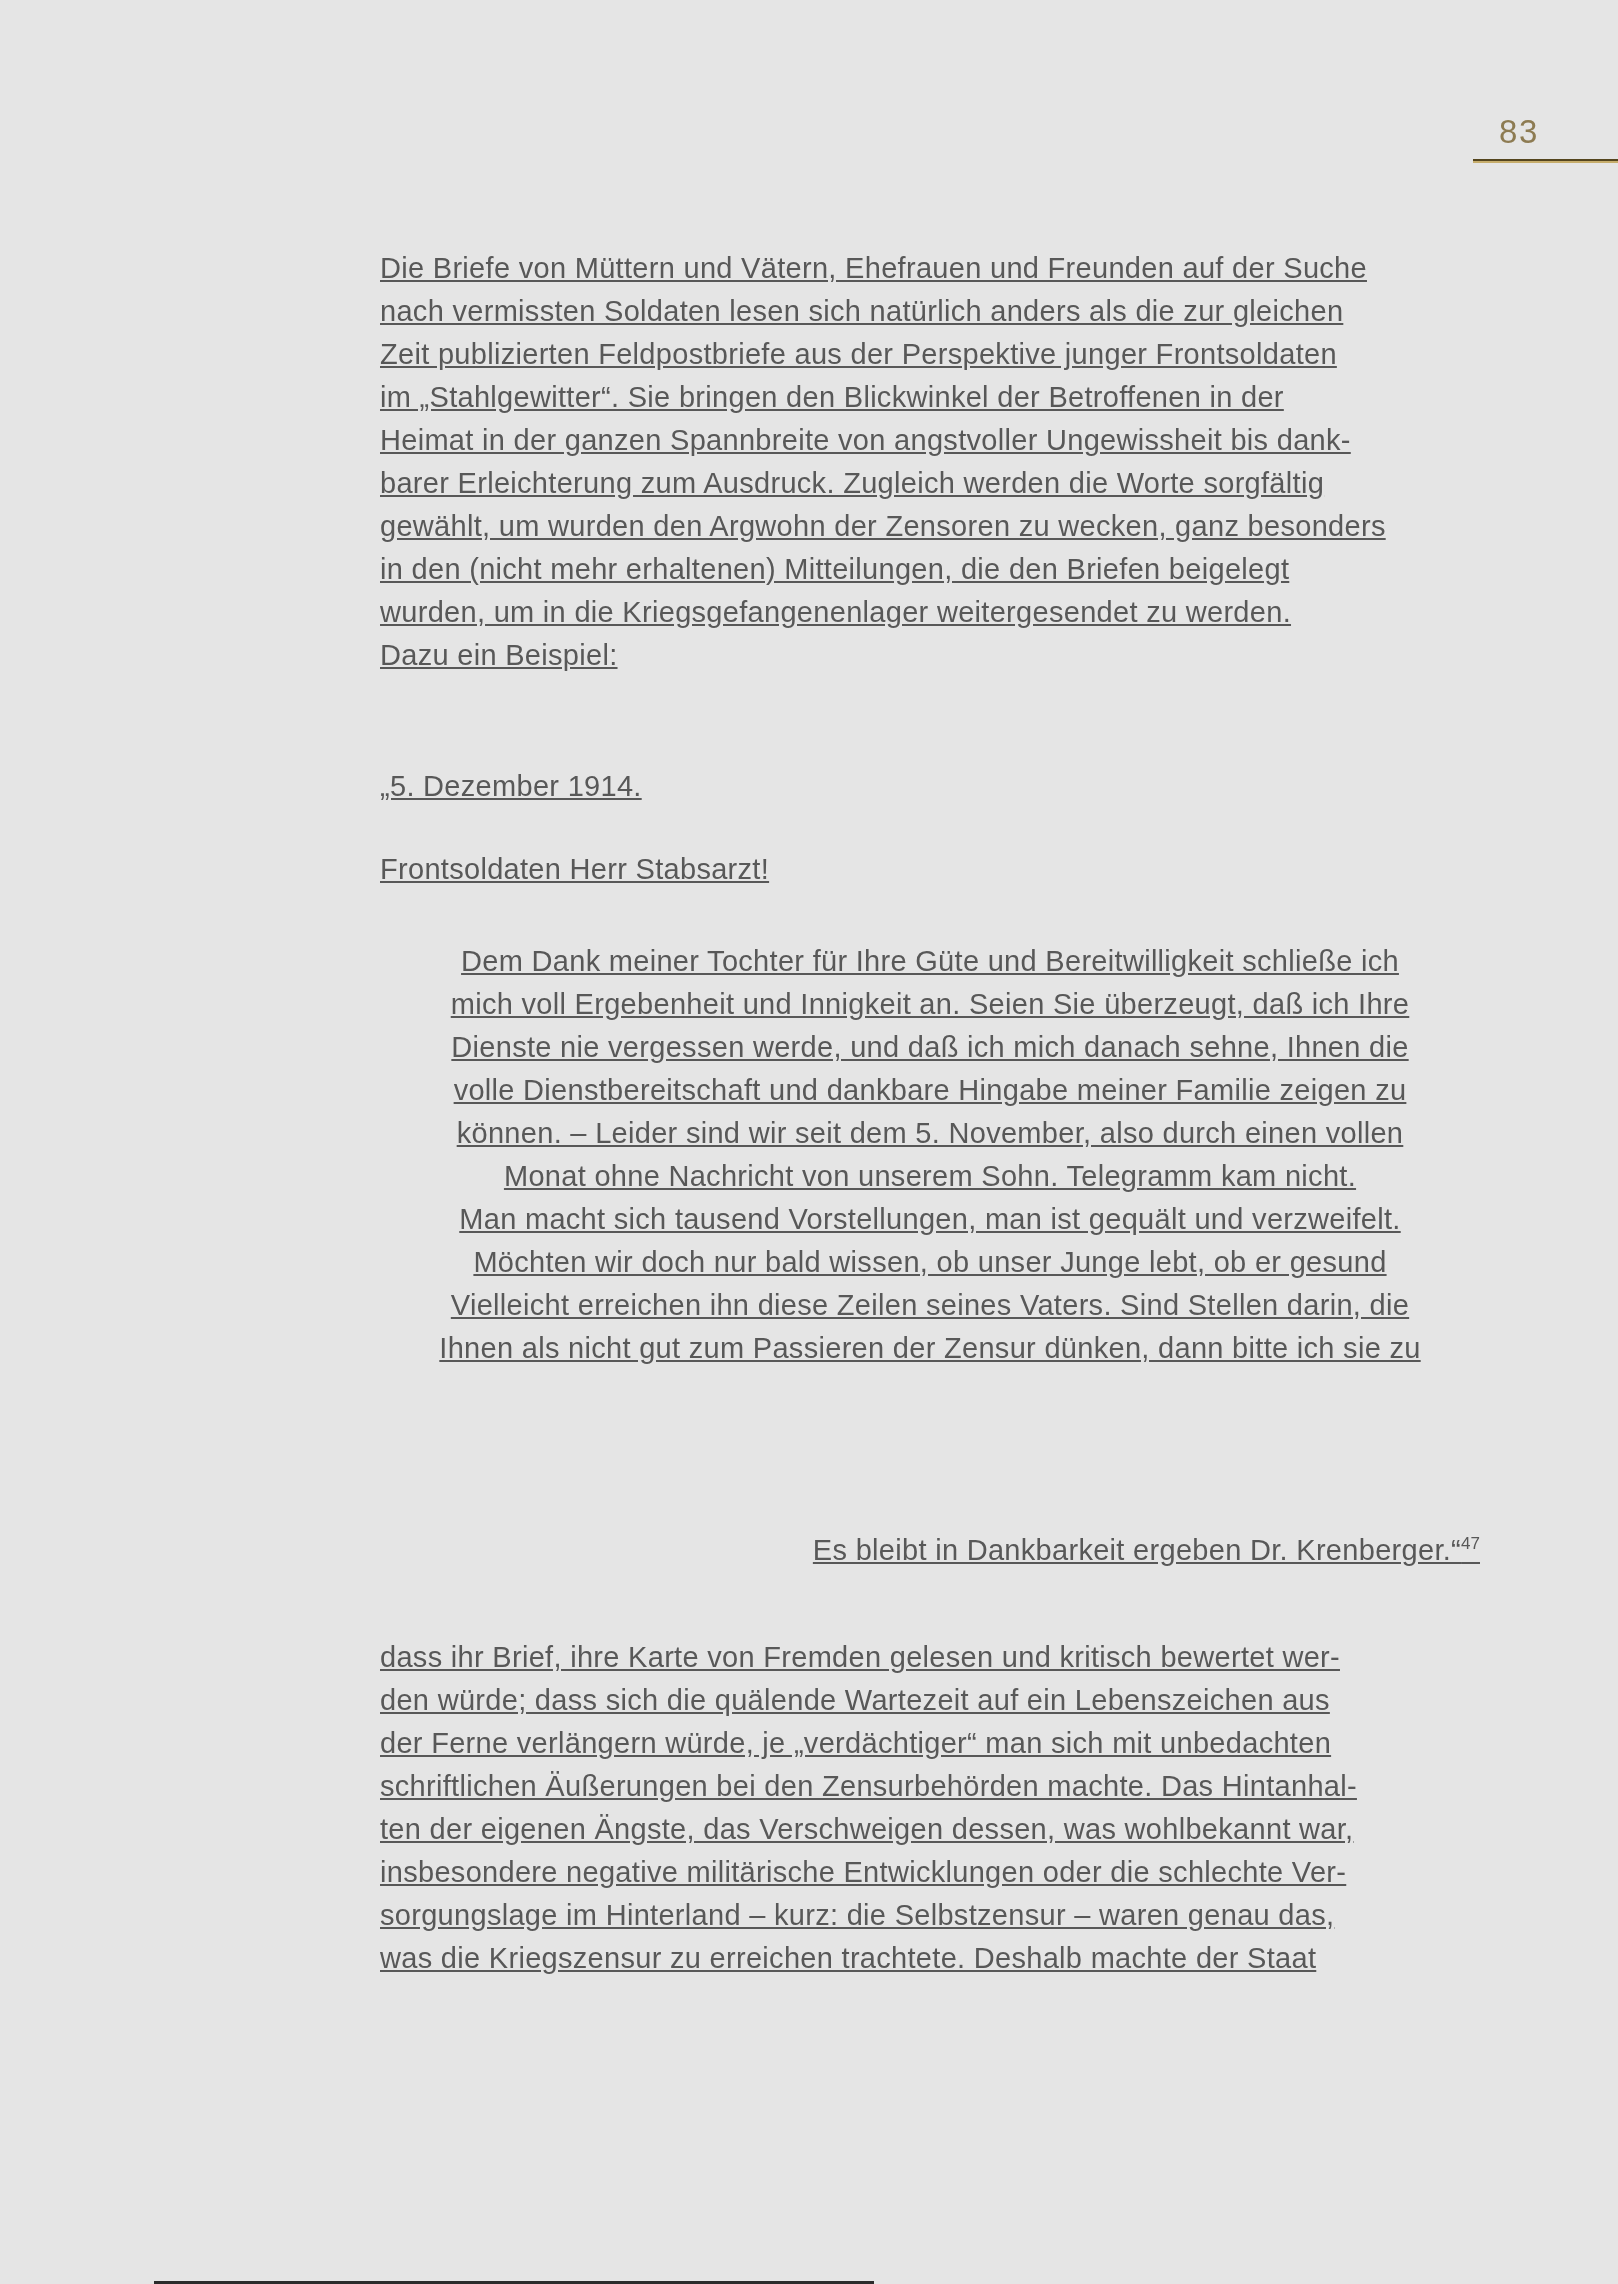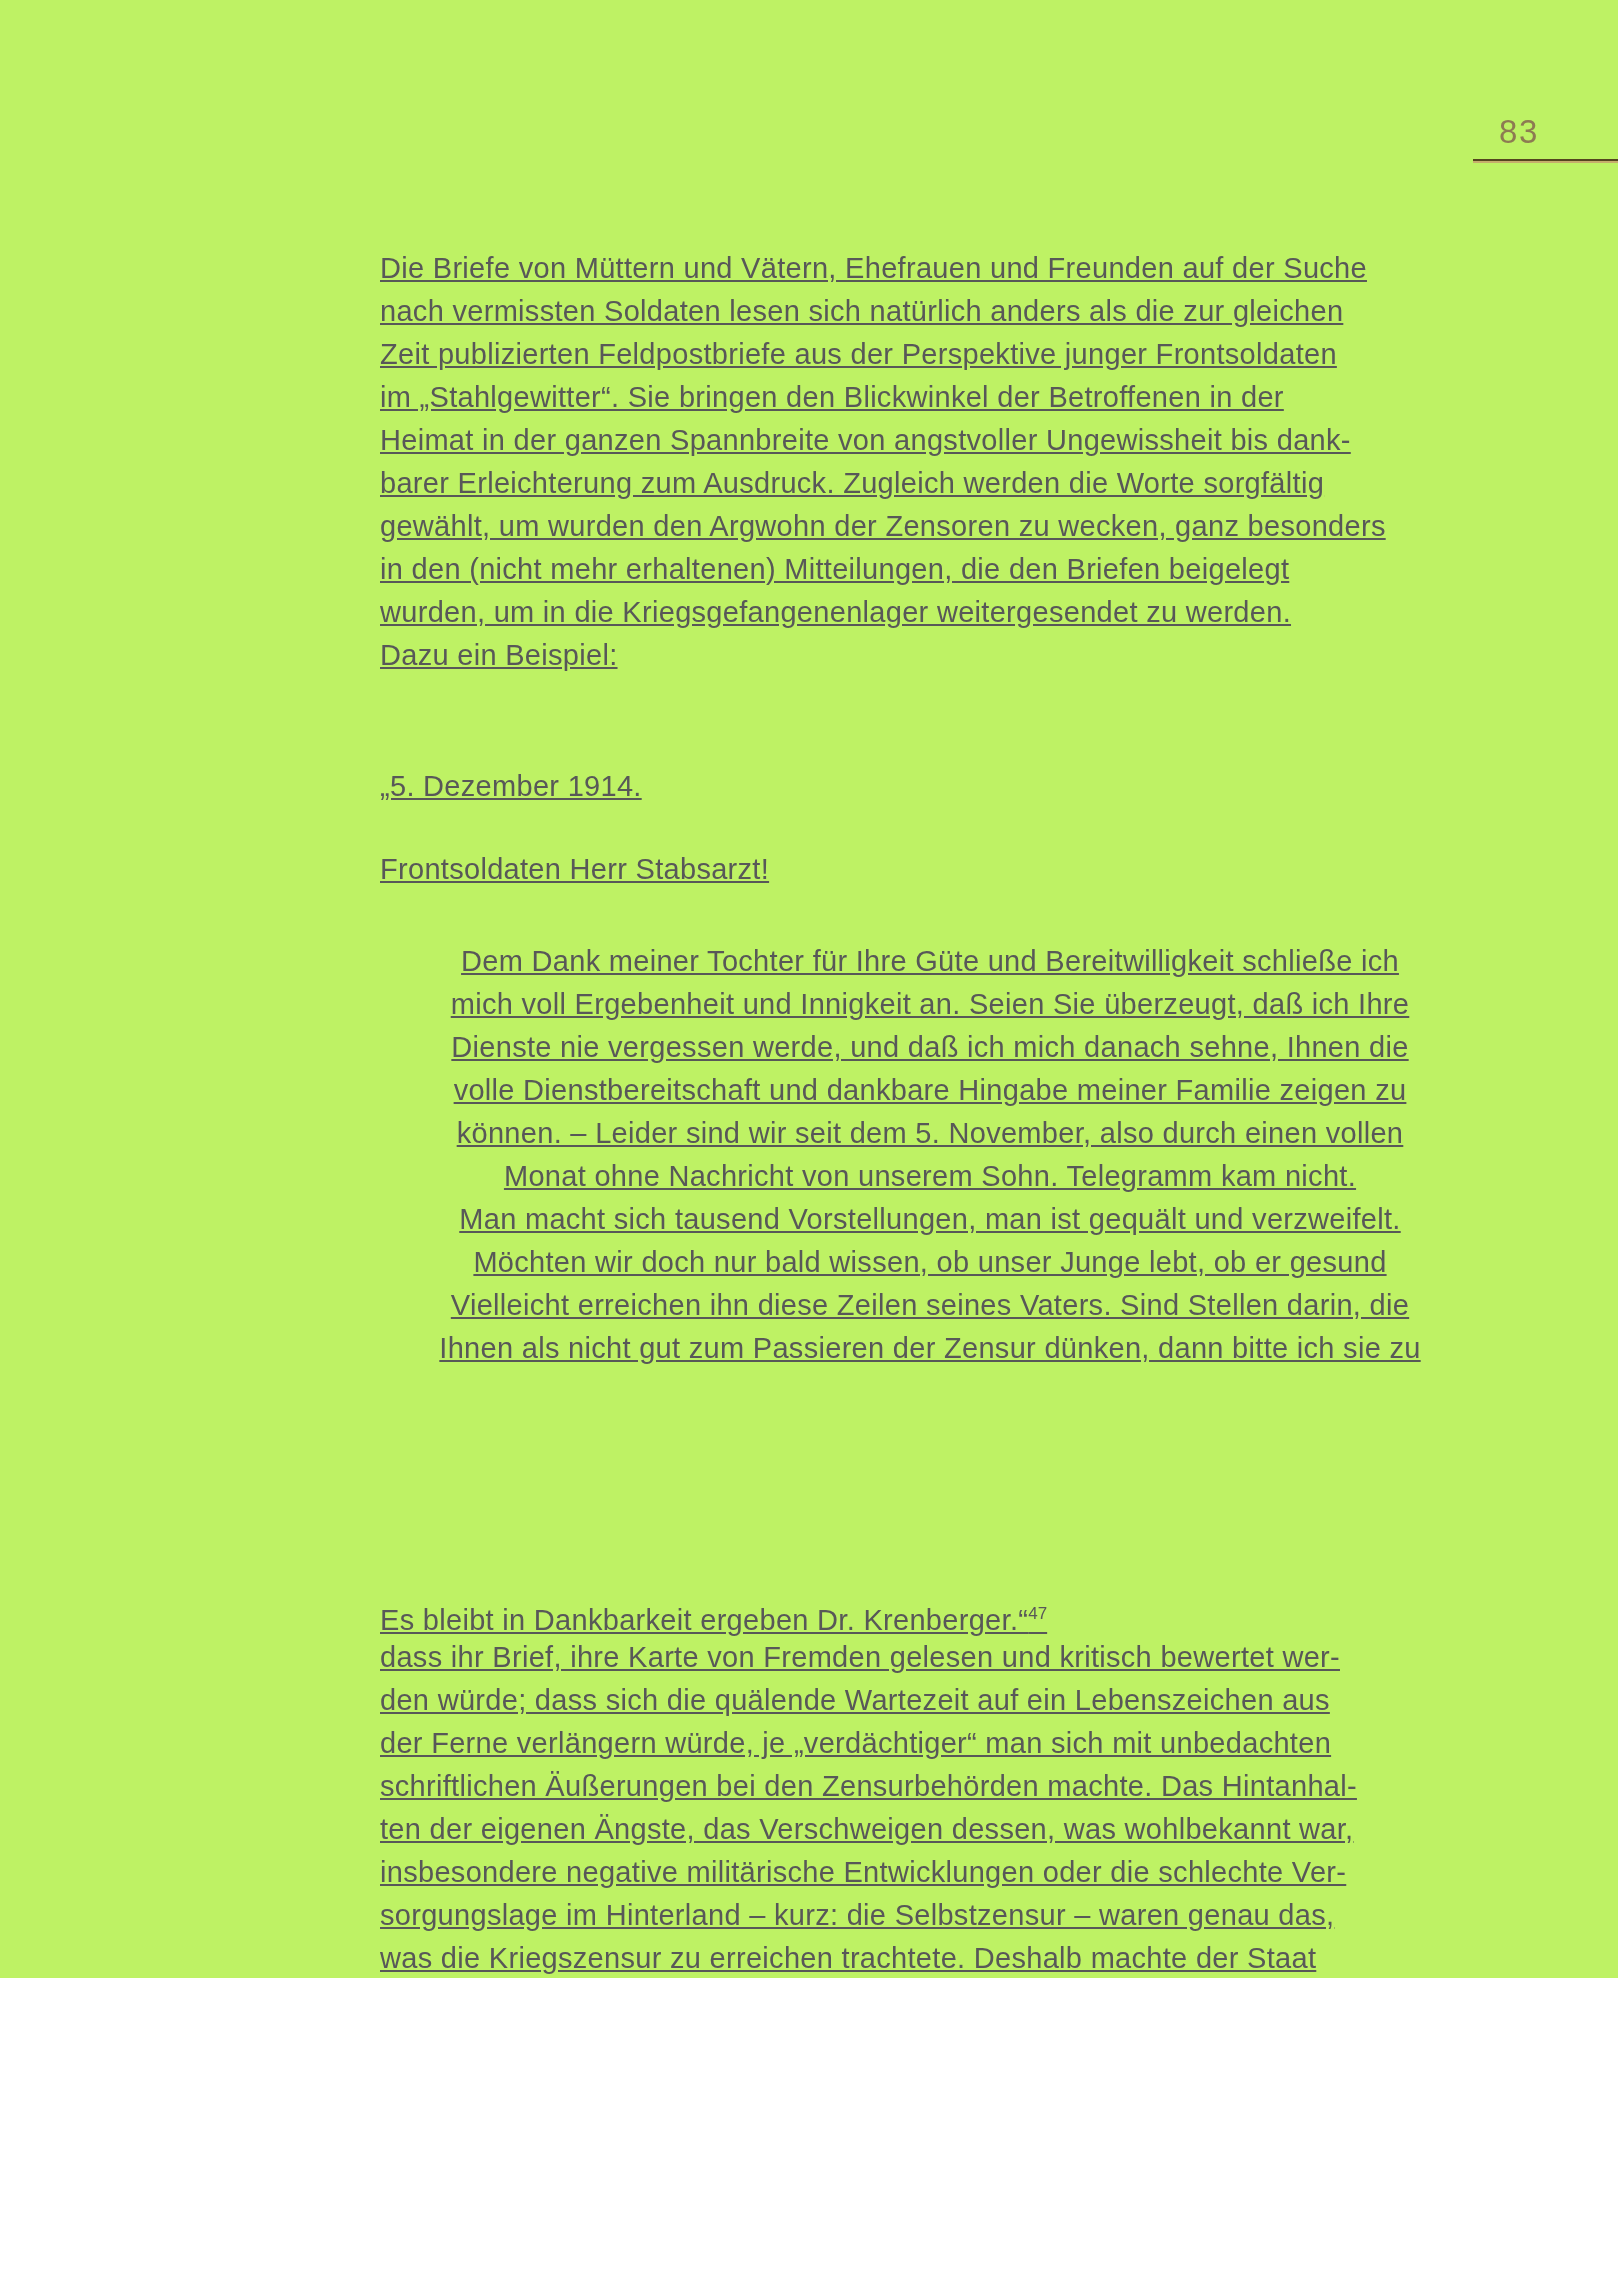--- a/index.html
+++ b/index.html
@@ -3,22 +3,22 @@
 <meta charset="utf-8">
 <style>
   html, body {
     margin: 0;
     padding: 0;
     background: #ffffff;
   }
   .page {
     position: relative;
     width: 1618px;
-    height: 1978px;
-    background: #bef264;
+    height: 2284px;
+    background: #e5e5e5;
     overflow: hidden;
     font-family: "Liberation Sans", "DejaVu Sans", sans-serif;
   }
   .page-number {
     position: absolute;
     top: 115px;
     left: 1499px;
     font-size: 33px;
     line-height: 1;
     letter-spacing: 1.6px;
@@ -107,21 +107,21 @@
       <div class="line">Dienste nie vergessen werde, und daß ich mich danach sehne, Ihnen die</div>
       <div class="line">volle Dienstbereitschaft und dankbare Hingabe meiner Familie zeigen zu</div>
       <div class="line">können. – Leider sind wir seit dem 5. November, also durch einen vollen</div>
       <div class="line">Monat ohne Nachricht von unserem Sohn. Telegramm kam nicht.</div>
       <div class="line">Man macht sich tausend Vorstellungen, man ist gequält und verzweifelt.</div>
       <div class="line">Möchten wir doch nur bald wissen, ob unser Junge lebt, ob er gesund</div>
       <div class="line">Vielleicht erreichen ihn diese Zeilen seines Vaters. Sind Stellen darin, die</div>
       <div class="line">Ihnen als nicht gut zum Passieren der Zensur dünken, dann bitte ich sie zu</div>
     </div>
 
-  <div class="text-block" style="top: 1592px;">
+  <div class="text-block" style="top: 1522px; text-align: right;">
     <div class="line"><span>Es bleibt in Dankbarkeit ergeben Dr. Krenberger.“</span><sup class="footnote-ref">47</sup></div>
   </div>
 
   <div class="text-block" style="top: 1636px;">
       <div class="line">dass ihr Brief, ihre Karte von Fremden gelesen und kritisch bewertet wer-</div>
       <div class="line">den würde; dass sich die quälende Wartezeit auf ein Lebenszeichen aus</div>
       <div class="line">der Ferne verlängern würde, je „verdächtiger“ man sich mit unbedachten</div>
       <div class="line">schriftlichen Äußerungen bei den Zensurbehörden machte. Das Hintanhal-</div>
       <div class="line">ten der eigenen Ängste, das Verschweigen dessen, was wohlbekannt war,</div>
       <div class="line">insbesondere negative militärische Entwicklungen oder die schlechte Ver-</div>

